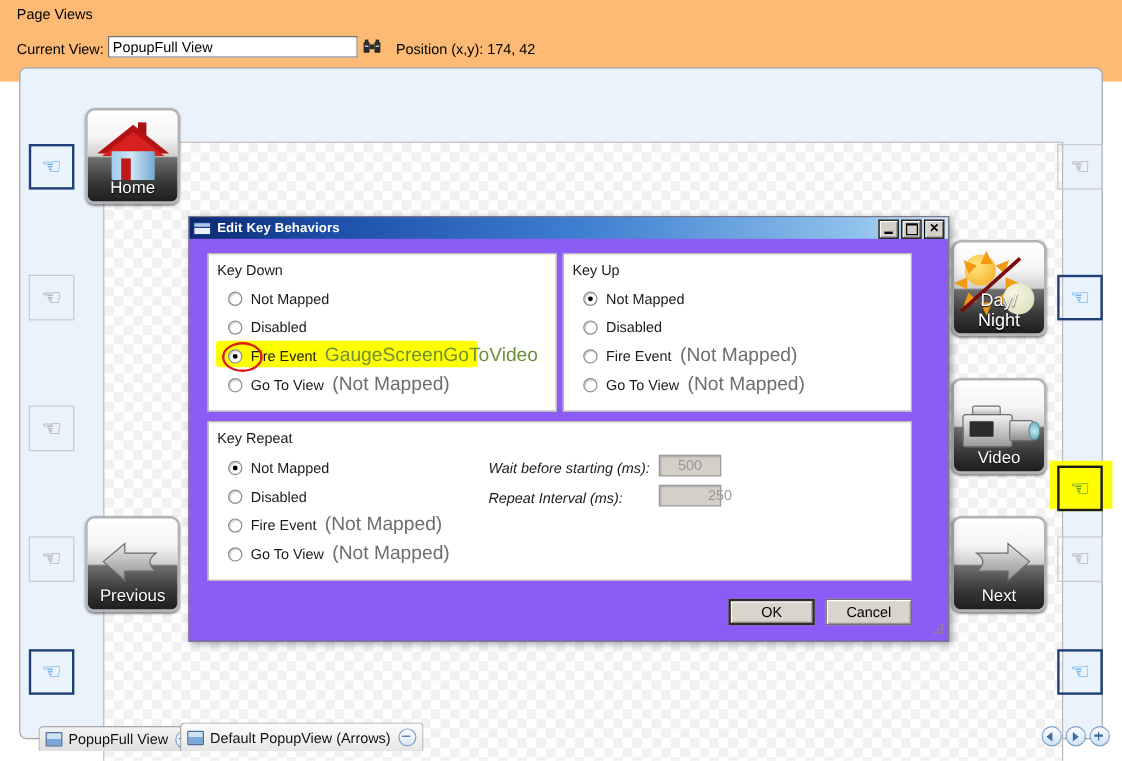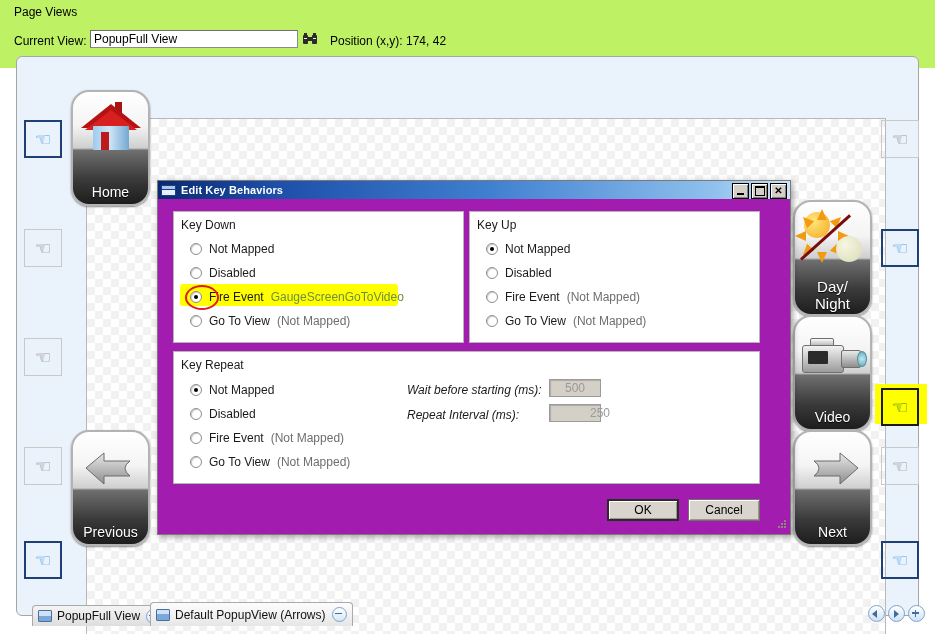--- a/index.html
+++ b/index.html
@@ -6,21 +6,21 @@
   body{
     width:935px;height:634px;overflow:hidden;
     background:#ffffff;
     font-family:"Liberation Sans", sans-serif;
     font-size:12px;color:#000;
     -webkit-font-smoothing:none;
   }
   .root{position:relative;width:935px;height:634px;}
 
   
-  .topbar{position:absolute;left:0;top:0;width:935px;height:68px;background:#bef264;}
+  .topbar{position:absolute;left:0;top:0;width:935px;height:68px;background:#fdba74;}
   .page-views-label{position:absolute;left:14px;top:5px;font-size:12px;color:#000;}
   .cv-label{position:absolute;left:14px;top:34px;font-size:12px;color:#000;}
   .cv-input{
     position:absolute;left:90px;top:30px;width:208px;height:18px;
     border:1px solid #8a8a8a;border-top-color:#6e6e6e;border-left-color:#6e6e6e;
     background:#fff;font-family:"Liberation Sans",sans-serif;font-size:12px;
     padding:0 0 0 3px;color:#000;box-sizing:border-box;line-height:16px;
   }
   .binoc{position:absolute;left:302px;top:31px;width:16px;height:16px;}
   .pos-label{position:absolute;left:330px;top:34px;font-size:12px;color:#000;white-space:nowrap;}
@@ -50,21 +50,21 @@
   .handbtn.off{border:1px solid #c9c9c9;}
   .handbtn.on{border:2px solid #1f3f77;}
   .handbtn .hand{font-size:19px;line-height:19px;}
   .hand-gray{color:#b7b7b7;text-shadow:0 0 0 #b7b7b7;}
   .hand-blue{color:#4f9fe0;}
   .hand-green{color:#2f7d32;}
   .hl-yellow{position:absolute;background:#ffff00;}
 
   
   .gbtn{
-    position:absolute;width:79px;height:116px;border-radius:18px;
+    position:absolute;width:79px;height:80px;border-radius:8px;
     background:linear-gradient(to bottom,#ffffff 0%,#f4f4f4 30%,#cfcfcf 50%,#6f6f6f 52%,#3a3a3a 78%,#1d1d1d 100%);
     border:2px solid #b3b3b3;box-shadow:0 1px 2px rgba(0,0,0,.45);
     box-sizing:border-box;overflow:hidden;
   }
   .gbtn .gtxt{
     position:absolute;left:0;right:0;bottom:4px;text-align:center;color:#fff;
     font-size:14px;text-shadow:0 1px 1px #000;line-height:16px;
   }
   .gbtn .gtxt.two{bottom:2px;font-size:15px;line-height:17px;}
   .gbtn .gart{position:absolute;left:0;right:0;top:6px;height:66px;}
@@ -104,21 +104,21 @@
   .cam .glass{position:absolute;left:57px;top:16px;width:8px;height:14px;border-radius:50%;
     background:radial-gradient(circle,#bfe9f0,#5fa9bb);border:1px solid #5a8d99;}
 
   
   .arr{position:relative;width:62px;height:50px;margin:8px auto 0;}
   .arr .shape{position:absolute;left:0;top:0;width:62px;height:44px;}
 
   
   .dialog{
     position:absolute;left:157px;top:180px;width:634px;height:355px;
-    background:#a21caf;border:1px solid #7a7a7a;box-sizing:border-box;
+    background:#8b5cf6;border:1px solid #7a7a7a;box-sizing:border-box;
     box-shadow:2px 2px 6px rgba(0,0,0,.35);
   }
   .titlebar{
     position:relative;height:18px;
     background:linear-gradient(to right,#0a2a70 0%,#1d4ea8 18%,#3f7fd0 52%,#8fc1ec 88%,#cfe4f7 100%);
     display:flex;align-items:center;
   }
   .titlebar .tico{width:16px;height:13px;margin:0 4px 0 3px;position:relative;}
   .titlebar .ttxt{color:#fff;font-size:11px;font-weight:bold;letter-spacing:.1px;}
   .wbtns{position:absolute;right:3px;top:2px;display:flex;gap:2px;}
@@ -133,21 +133,21 @@
     position:absolute;background:#fff;border:1px solid #b5b5b5;box-sizing:border-box;
   }
   .group .gl{position:absolute;left:7px;top:6px;font-size:12px;color:#1a1a1a;}
 
   .radio-row{position:absolute;display:flex;align-items:center;height:16px;}
   .rb{width:12px;height:12px;border-radius:50%;box-sizing:border-box;
       border:1px solid #8c8c8c;background:#fff;position:relative;margin-right:7px;
       box-shadow:inset 1px 1px 1px rgba(0,0,0,.20);}
   .rb.sel::after{content:"";position:absolute;left:3px;top:3px;width:4px;height:4px;border-radius:50%;background:#000;}
   .rlabel{font-size:12px;color:#1a1a1a;}
-  .rsub{font-size:12px;color:#6e6e6e;margin-left:7px;}
+  .rsub{font-size:16px;color:#6e6e6e;margin-left:7px;}
   .rsub.green{color:#6e8f3c;}
 
   .flabel{position:absolute;font-size:12px;color:#1a1a1a;font-style:italic;}
   .finput{position:absolute;width:52px;height:18px;background:#d4d0c8;
     border:1px solid #9b9b9b;box-sizing:border-box;
     box-shadow:inset 1px 1px 1px rgba(0,0,0,.18);
     font-size:12px;color:#9a9a9a;text-align:center;line-height:16px;}
 
   .dbtn{
     position:absolute;width:72px;height:22px;background:#d9d5cc;

